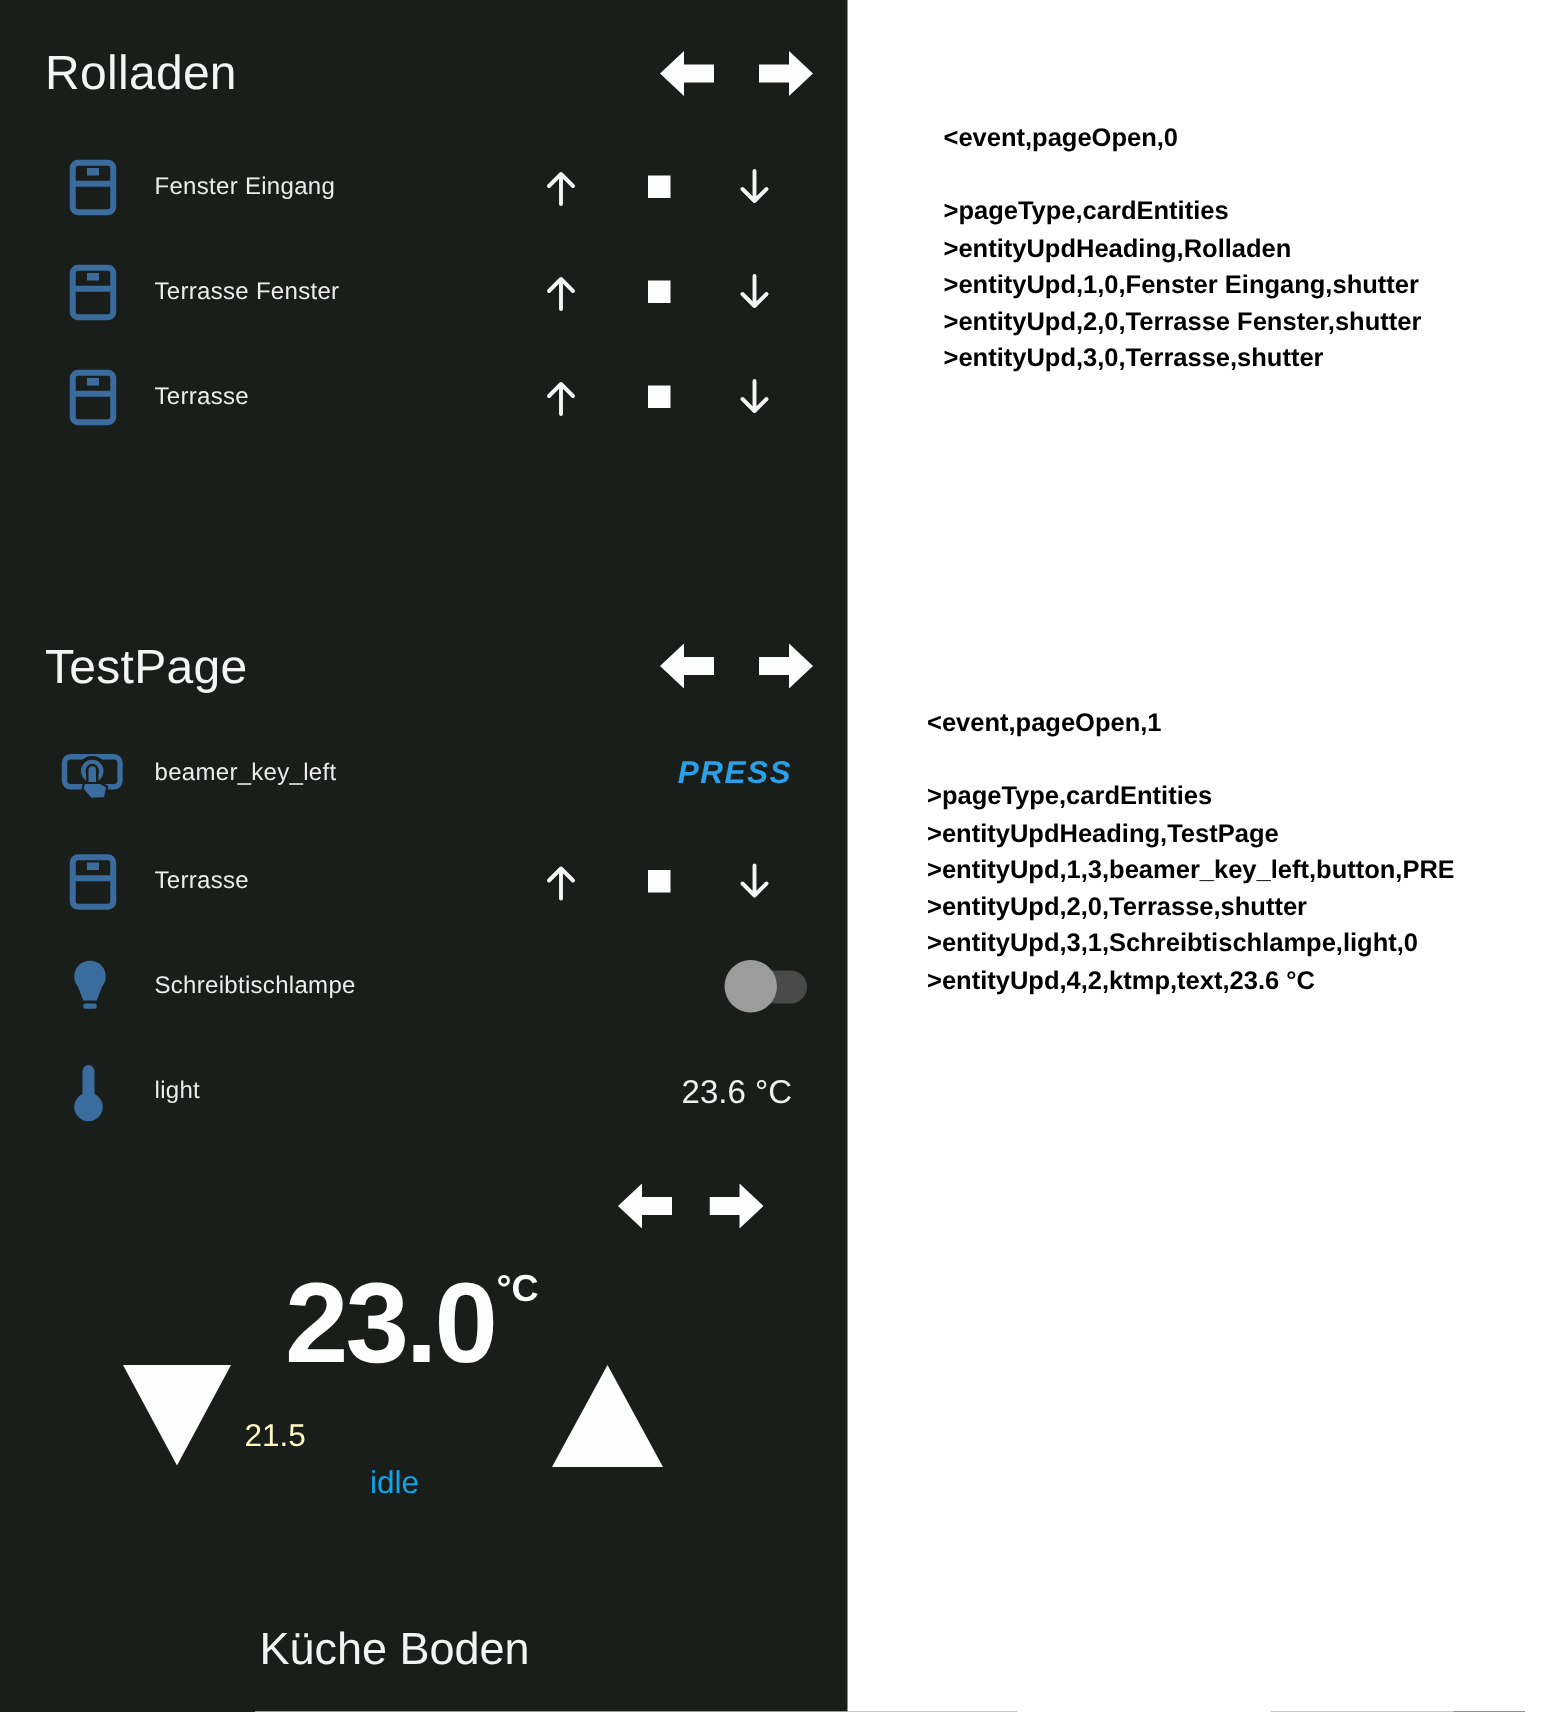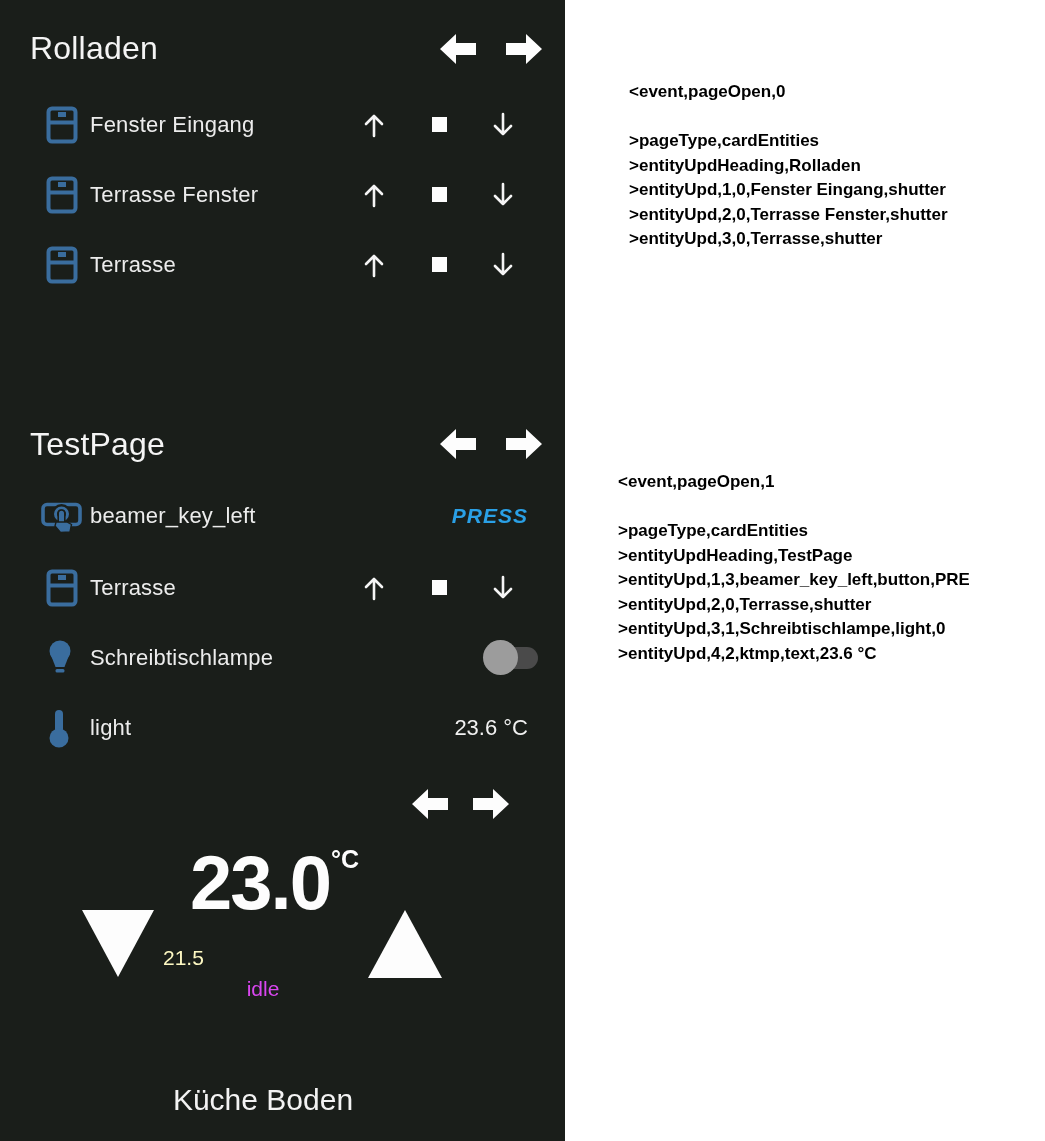--- a/index.html
+++ b/index.html
@@ -12,22 +12,22 @@
   .card-title { position:absolute; left:30px; color:#f4f4f4; font-size:32px; font-weight:400;
                 letter-spacing:0.2px; line-height:1.15; }
 
   .nav-arrow { position:absolute; width:36px; height:30px; cursor:pointer; }
   .nav-arrow svg { display:block; }
 
   .row { position:absolute; left:0; width:565px; height:44px; }
   .row .ent-icon { position:absolute; left:45px; top:2px; }
   .row .ent-icon.tap { left:40px; top:3px; }
   .row .ent-icon.thermo { left:47px; top:0; }
-  .row .ent-label { position:absolute; left:90px; top:0; line-height:44px;
-                    color:#ececec; font-size:22px; letter-spacing:0.2px; white-space:nowrap; }
+  .row .ent-label { position:absolute; left:103px; top:0; line-height:44px;
+                    color:#ececec; font-size:16px; letter-spacing:0.2px; white-space:nowrap; }
   .ctl { position:absolute; top:9px; cursor:pointer; }
   .ctl-up   { left:361px; }
   .ctl-stop { left:432px; top:14px; width:15px; height:15px; background:#fdfdfd; }
   .ctl-down { left:490px; }
   .val { position:absolute; right:37px; top:0; line-height:44px; color:#f0f0f0;
          font-size:22px; white-space:nowrap; }
   .press { color:#2aa0e6; font-weight:700; letter-spacing:1px; font-size:21px; cursor:pointer;font-style:italic; }
 
   .toggle { position:absolute; right:27px; top:4px; width:55px; height:36px; cursor:pointer; }
   .toggle .track { position:absolute; right:0; top:7px; width:51px; height:22px;
@@ -40,21 +40,21 @@
               font-weight:700; line-height:1; letter-spacing:-2px; }
   .temp-unit { position:absolute; left:331px; top:845px; color:#fdfdfd; font-size:25px; font-weight:700; }
   .tri { position:absolute; width:0; height:0; cursor:pointer; }
   .tri-down { left:82px; top:910px; border-left:36px solid transparent;
               border-right:36px solid transparent; border-top:67px solid #fdfdfd; }
   .tri-up { left:368px; top:910px; border-left:37px solid transparent;
             border-right:37px solid transparent; border-bottom:68px solid #fdfdfd; }
   .temp-target { position:absolute; left:163px; top:946px; width:200px; text-align:left;
                  color:#fef9c3; font-size:21px; }
   .temp-state { position:absolute; left:163px; top:977px; width:200px; text-align:center;
-                color:#d946ef; font-size:21px; }
+                color:#0ea5e9; font-size:21px; }
   .thermo-name { position:absolute; left:63px; top:1083px; width:400px; text-align:center;
                  color:#f3f3f3; font-size:30px; }
 
   
   .proto { position:absolute; color:#000000; font-size:17px; font-weight:700;
            line-height:24.5px; white-space:pre-line; letter-spacing:0; }
 </style>
 </head>
 <body>
 

